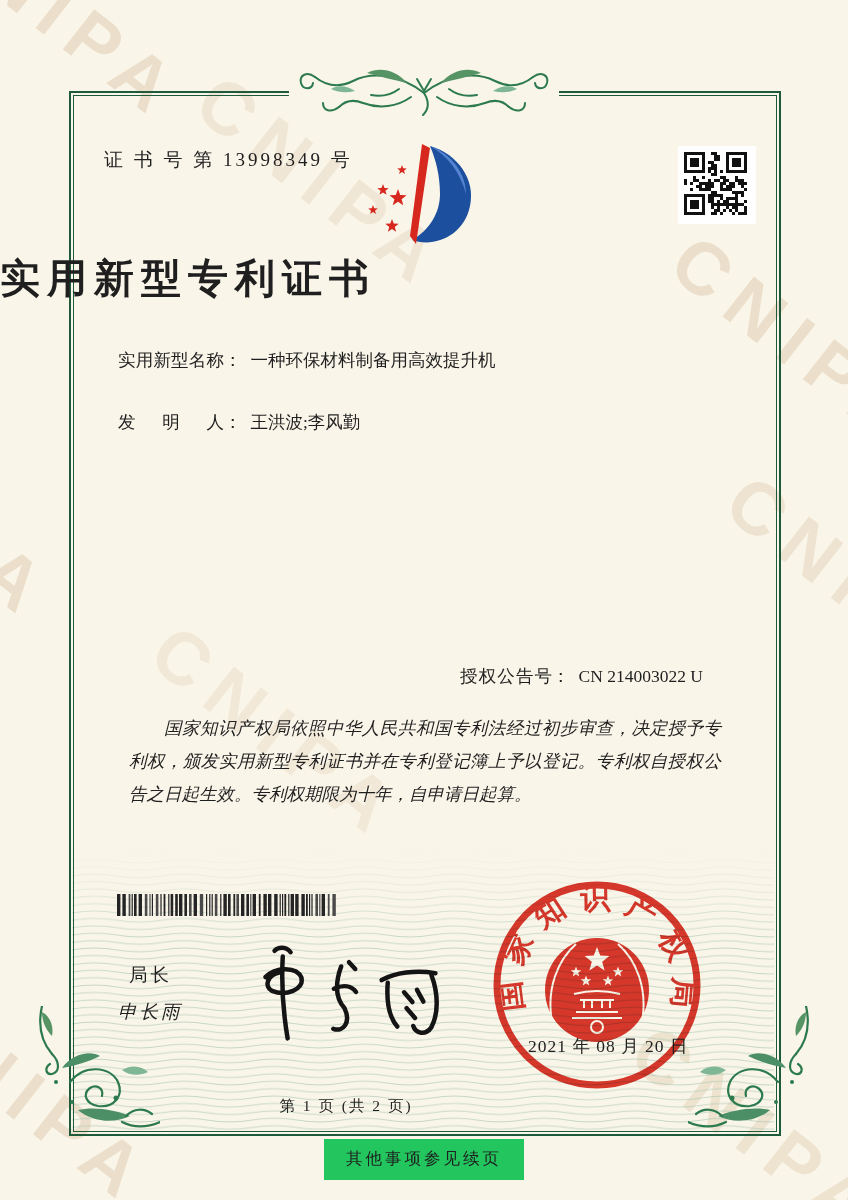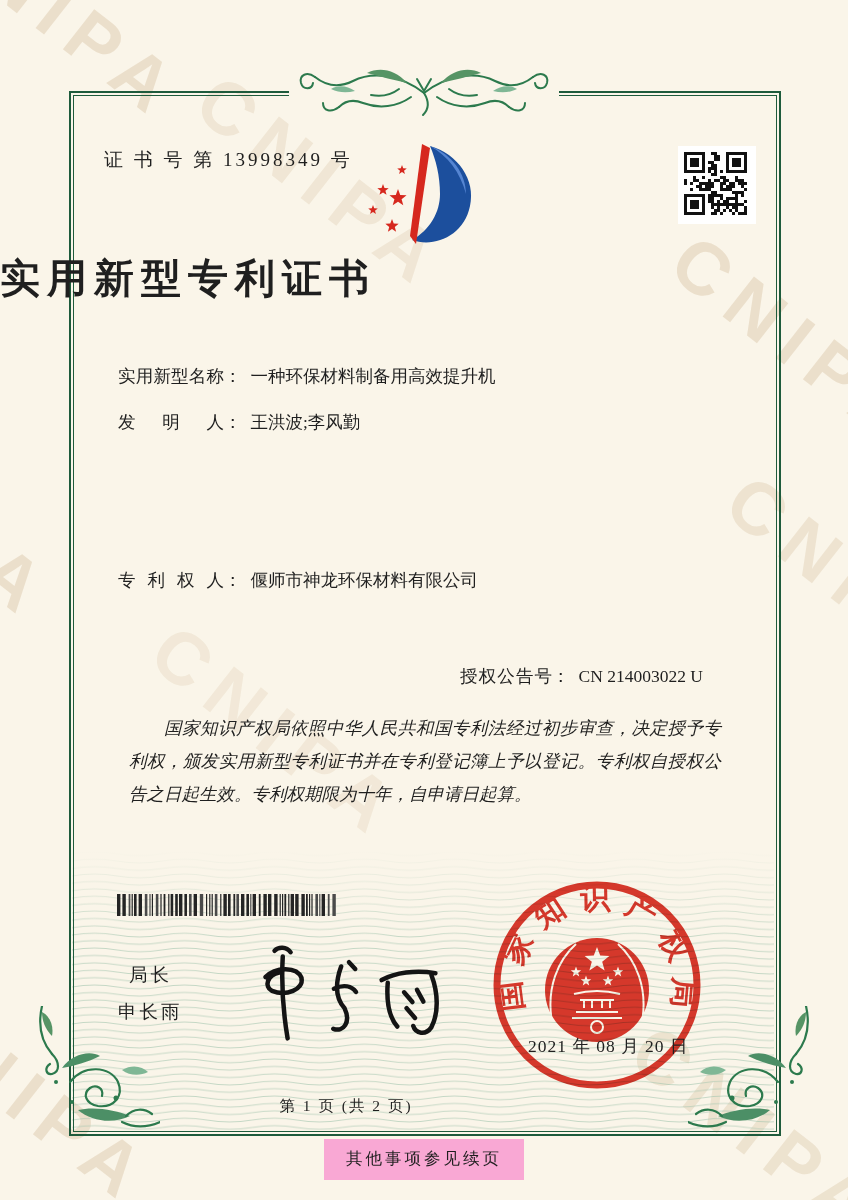--- a/index.html
+++ b/index.html
@@ -34,43 +34,43 @@
   
   .certno{position:absolute;left:104px;top:147px;font-size:19px;letter-spacing:3px;z-index:4;}
   .logo{position:absolute;left:356px;top:142px;width:132px;height:108px;z-index:4;}
   .qr{position:absolute;left:678px;top:146px;width:78px;height:78px;background:#fff;z-index:4;}
   .title{position:absolute;left:0;top:251px;width:844px;text-align:left;font-size:40px;
          font-weight:bold;letter-spacing:7px;z-index:4;}
 
   .frow{position:absolute;left:118px;font-size:17.5px;white-space:nowrap;z-index:4;}
   .frow .lab{display:inline-block;width:106px;text-align:justify;text-align-last:justify;}
   .frow .val{margin-left:9px;}
-  .r0{top:364px}.r1{top:410px}.r2{top:464px}.r3{top:516px}.r4{top:568px}.r5{top:620px}
+  .r0{top:348px}.r1{top:410px}.r2{top:464px}.r3{top:516px}.r4{top:568px}.r5{top:620px}
   .rg1{top:664px}.rg2{top:664px;left:432px;}
   .rg2 .lab{width:92px;margin-left:28px;}
 
   .body-text{position:absolute;left:118px;top:701px;width:614px;font-size:17.5px;line-height:33px;
              text-align:justify;z-index:4;}
   .body-text p{margin:11px;text-indent:2em;font-style:italic;}
 
   .barcode{position:absolute;left:117px;top:894px;width:224px;height:22px;z-index:4;}
 
   .officer-title{position:absolute;left:118px;top:962px;font-size:18.5px;letter-spacing:3px;
                  font-family:"Liberation Sans","DejaVu Sans",sans-serif;z-index:4;margin-left:11px;}
   .officer-name{position:absolute;left:118px;top:999px;font-size:18.5px;letter-spacing:3px;
-                font-family:"Liberation Sans","DejaVu Sans",sans-serif;z-index:4;}
+                font-family:"Liberation Sans","DejaVu Sans",sans-serif;z-index:4;font-style:italic;}
   .sign{position:absolute;left:246px;top:936px;width:218px;height:110px;z-index:4;}
 
   .seal{position:absolute;left:488px;top:876px;width:218px;height:218px;z-index:5;
         mix-blend-mode:multiply;opacity:.95;}
   .seal-date{position:absolute;left:528px;top:1034px;font-size:17.5px;letter-spacing:1px;z-index:6;}
 
   .pageinfo{position:absolute;left:0;top:1096px;width:692px;text-align:center;font-size:15.5px;
             letter-spacing:2px;z-index:4;}
-  .note{position:absolute;left:50%;transform:translateX(-50%);top:1139px;background:#f9a8d4;
+  .note{position:absolute;left:50%;transform:translateX(-50%);top:1139px;background:#22c55e;
         padding:9px 22px 10px;font-size:16.5px;letter-spacing:3px;z-index:4;}
 </style>
 </head>
 <body>
 
 <div class="page">
 
   <span class="wm wm1">CNIPA</span>
   <span class="wm wm2">CNIPA</span>
   <span class="wm wm3">CNIPA</span>
@@ -408,23 +408,20 @@
   </div>
 
   <div class="title">实用新型专利证书</div>
 
   <div class="frow r0">
     <span class="lab">实用新型名称</span><span>：</span><span class="val">一种环保材料制备用高效提升机</span>
   </div>
   <div class="frow r1">
     <span class="lab">发明人</span><span>：</span><span class="val">王洪波;李风勤</span>
   </div>
-  <div class="frow r4">
-    <span class="lab">专利权人</span><span>：</span><span class="val">偃师市神龙环保材料有限公司</span>
-  </div>
   <div class="frow rg2">
     <span class="lab">授权公告号</span><span>：</span><span class="val">CN 214003022 U</span>
   </div>
 
   <div class="body-text">
     <p>国家知识产权局依照中华人民共和国专利法经过初步审查，决定授予专利权，颁发实用新型专利证书并在专利登记簿上予以登记。专利权自授权公告之日起生效。专利权期限为十年，自申请日起算。</p>
   </div>
 
   <div class="barcode">
     <svg width="224" height="22" viewBox="0 0 224 22">

